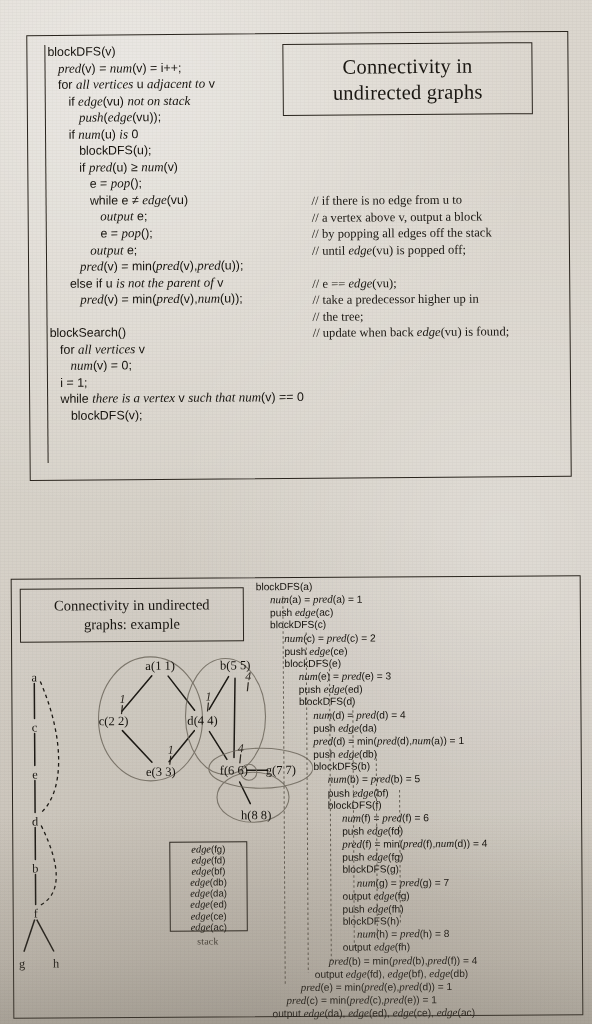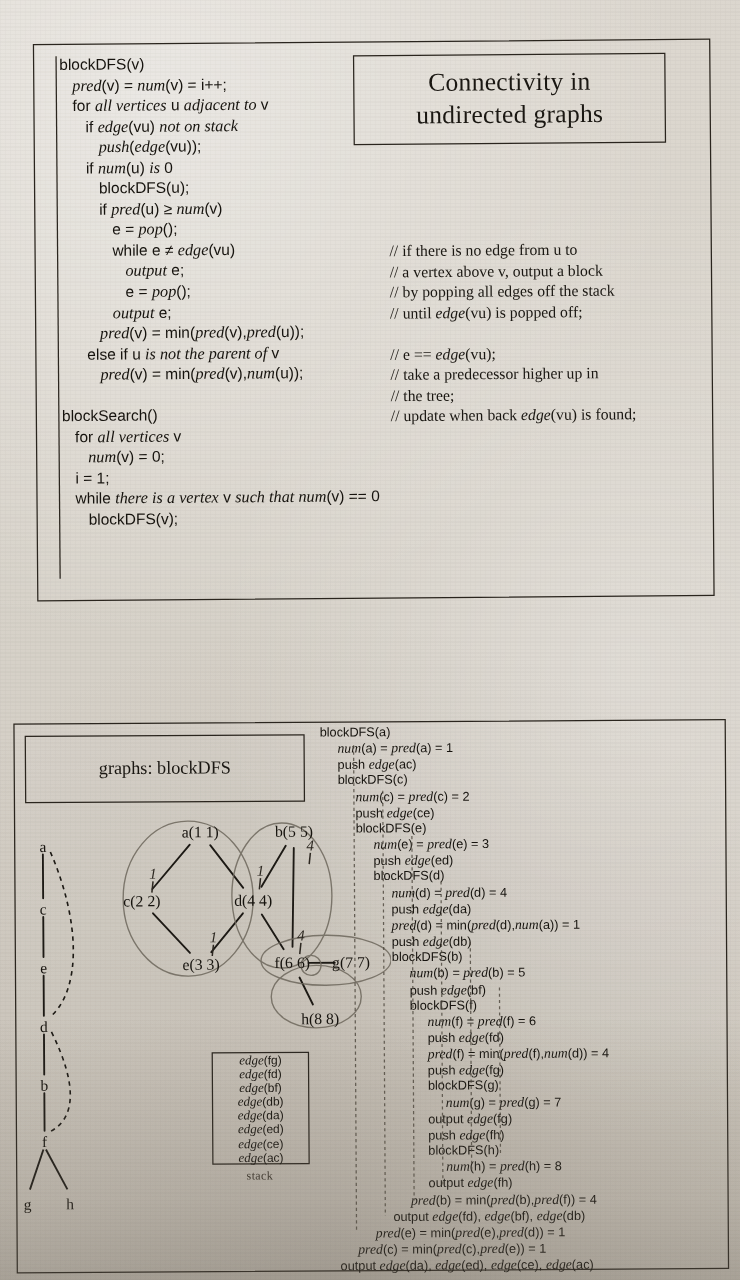--- a/index.html
+++ b/index.html
@@ -109,21 +109,22 @@
   </div>
 
   <div class="code" id="code-block"><div>blockDFS(v)</div><div>   <span class="it">pred</span>(v) = <span class="it">num</span>(v) = i++;</div><div>   for <span class="it">all vertices</span> u <span class="it">adjacent to</span> v</div><div>      if <span class="it">edge</span>(vu) <span class="it">not on stack</span></div><div>         <span class="it">push</span>(<span class="it">edge</span>(vu));</div><div>      if <span class="it">num</span>(u) <span class="it">is</span> 0</div><div>         blockDFS(u);</div><div>         if <span class="it">pred</span>(u) ≥ <span class="it">num</span>(v)</div><div>            e = <span class="it">pop</span>();</div><div>            while e ≠ <span class="it">edge</span>(vu)</div><div>               <span class="it">output</span> e;</div><div>               e = <span class="it">pop</span>();</div><div>            <span class="it">output</span> e;</div><div>         <span class="it">pred</span>(v) = min(<span class="it">pred</span>(v),<span class="it">pred</span>(u));</div><div>      else if u <span class="it">is not the parent of</span> v</div><div>         <span class="it">pred</span>(v) = min(<span class="it">pred</span>(v),<span class="it">num</span>(u));</div><div>&nbsp;</div><div>blockSearch()</div><div>   for <span class="it">all vertices</span> v</div><div>      <span class="it">num</span>(v) = 0;</div><div>   i = 1;</div><div>   while <span class="it">there is a vertex</span> v <span class="it">such that num</span>(v) == 0</div><div>      blockDFS(v);</div></div>
 
   <div class="comments" id="comment-block"><div>// if there is no edge from u to</div><div>// a vertex above v, output a block</div><div>// by popping all edges off the stack</div><div>// until <span class="it">edge</span>(vu) is popped off;</div><div>&nbsp;</div><div>// e == <span class="it">edge</span>(vu);</div><div>// take a predecessor higher up in</div><div>// the tree;</div><div>// update when back <span class="it">edge</span>(vu) is found;</div></div>
 </div>
 
 <div class="slide" id="slide-bottom">
 
   <div class="inner-box" id="ex-title-box">
-    <div class="tline">graphs: blockDFS</div>
+    <div class="tline">Connectivity in undirected</div>
+    <div class="tline">graphs: example</div>
   </div>
 
   <svg id="figure" viewBox="0 0 300 330">
     <g id="tree-group" stroke="#1d1a15" stroke-width="1.5" fill="none">
         <line x1="22" y1="42" x2="22" y2="77" stroke-linecap="round"></line>
         <line x1="22" y1="92" x2="22" y2="124" stroke-linecap="round"></line>
         <line x1="22" y1="139" x2="22" y2="171" stroke-linecap="round"></line>
         <line x1="22" y1="186" x2="22" y2="218" stroke-linecap="round"></line>
         <line x1="22" y1="233" x2="22" y2="263" stroke-linecap="round"></line>
         <line x1="21" y1="278" x2="10" y2="310"></line>

